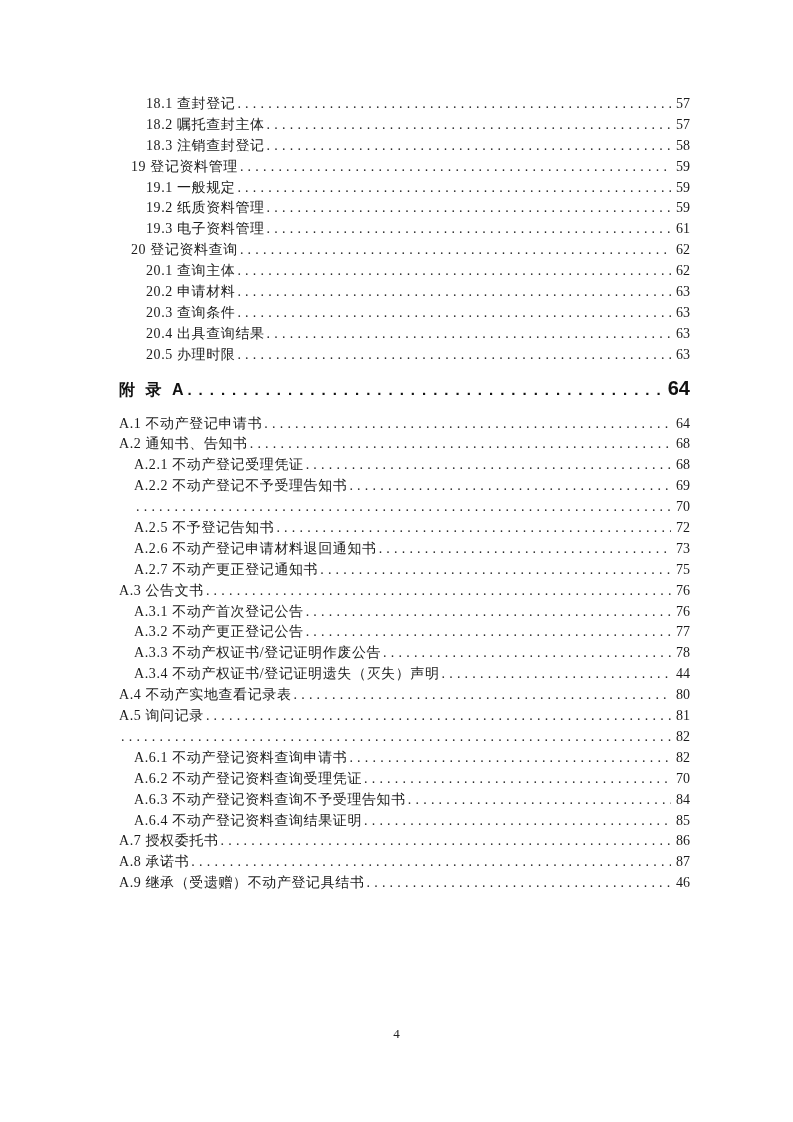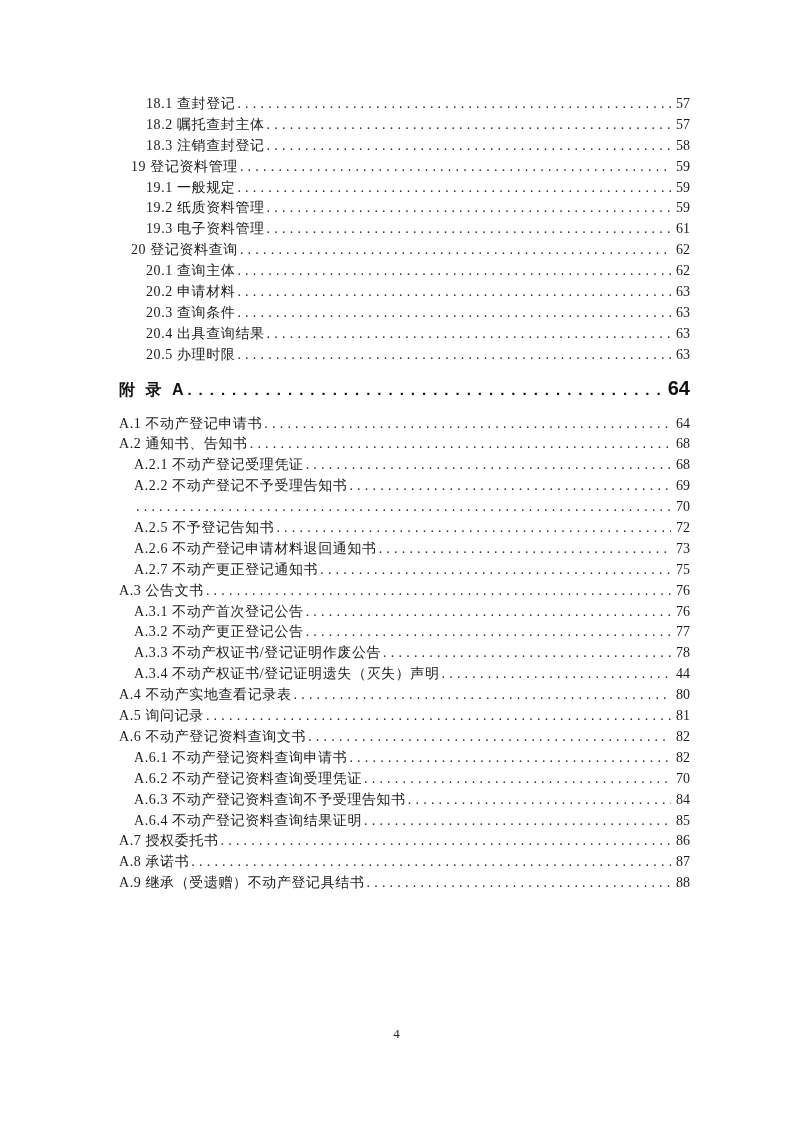--- a/index.html
+++ b/index.html
@@ -254,21 +254,20 @@
           <span class="entry-text">A.4 不动产实地查看记录表</span>
           <span class="dots"></span>
           <span class="entry-page">80</span>
         </div>
         <div class="toc-row">
           <span class="entry-text">A.5 询问记录</span>
           <span class="dots"></span>
           <span class="entry-page">81</span>
         </div>
         <div class="toc-row">
-          <span class="entry-text">A.6 不动产登记资料查询文书</span>
           <span class="dots"></span>
           <span class="entry-page">82</span>
         </div>
         <div class="toc-row level-2">
           <span class="entry-text">A.6.1 不动产登记资料查询申请书</span>
           <span class="dots"></span>
           <span class="entry-page">82</span>
         </div>
         <div class="toc-row level-2">
           <span class="entry-text">A.6.2 不动产登记资料查询受理凭证</span>
@@ -291,21 +290,21 @@
           <span class="entry-page">86</span>
         </div>
         <div class="toc-row">
           <span class="entry-text">A.8 承诺书</span>
           <span class="dots"></span>
           <span class="entry-page">87</span>
         </div>
         <div class="toc-row">
           <span class="entry-text">A.9 继承（受遗赠）不动产登记具结书</span>
           <span class="dots"></span>
-          <span class="entry-page">88</span>
+          <span class="entry-page">46</span>
         </div>
       </div>
 
   </div>
 
   <div class="page-footer">4</div>
 
 </div>
 
 </body></html>

